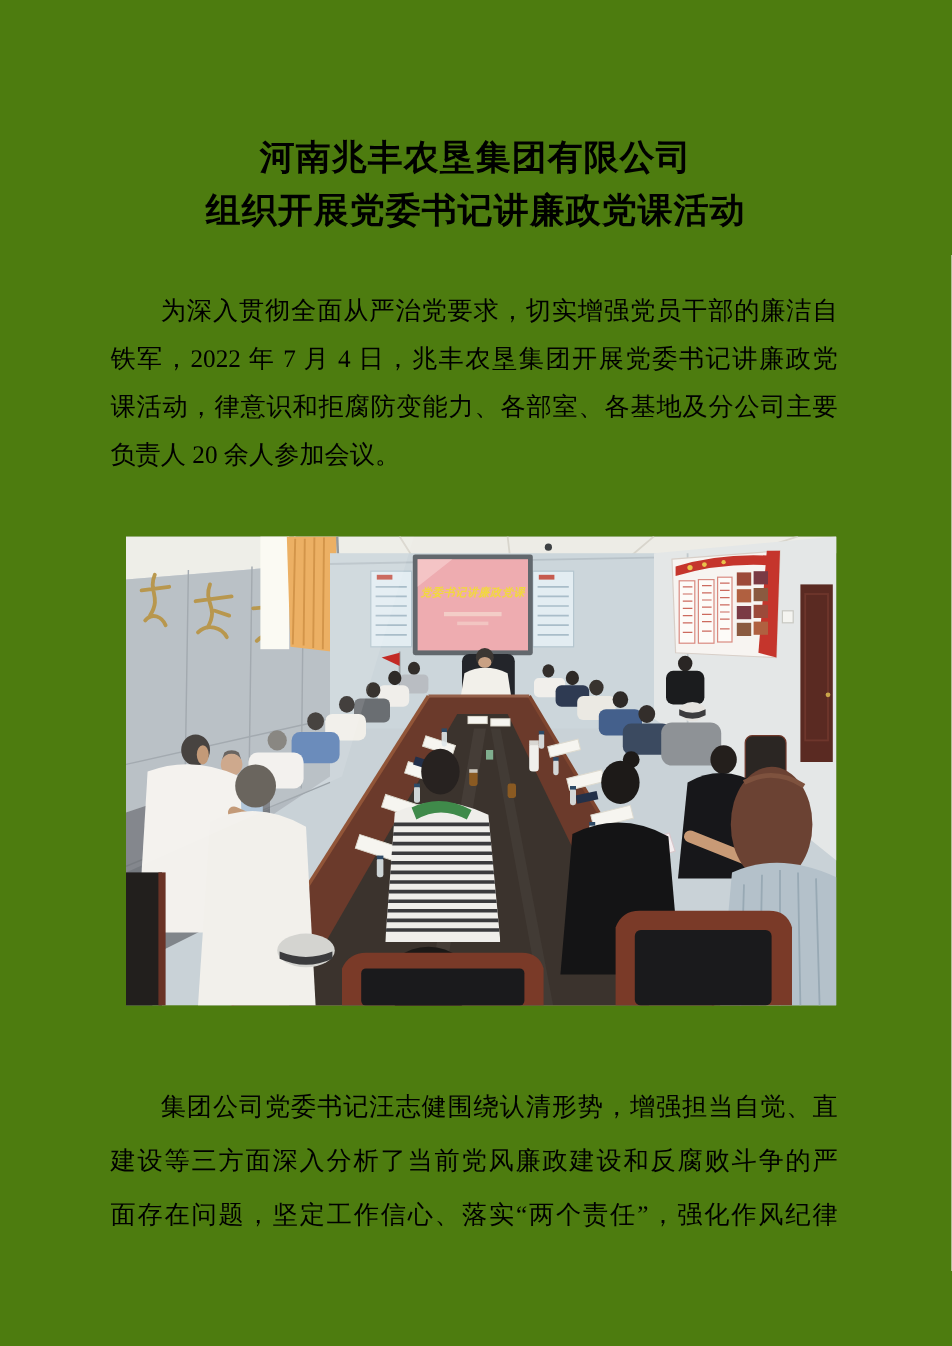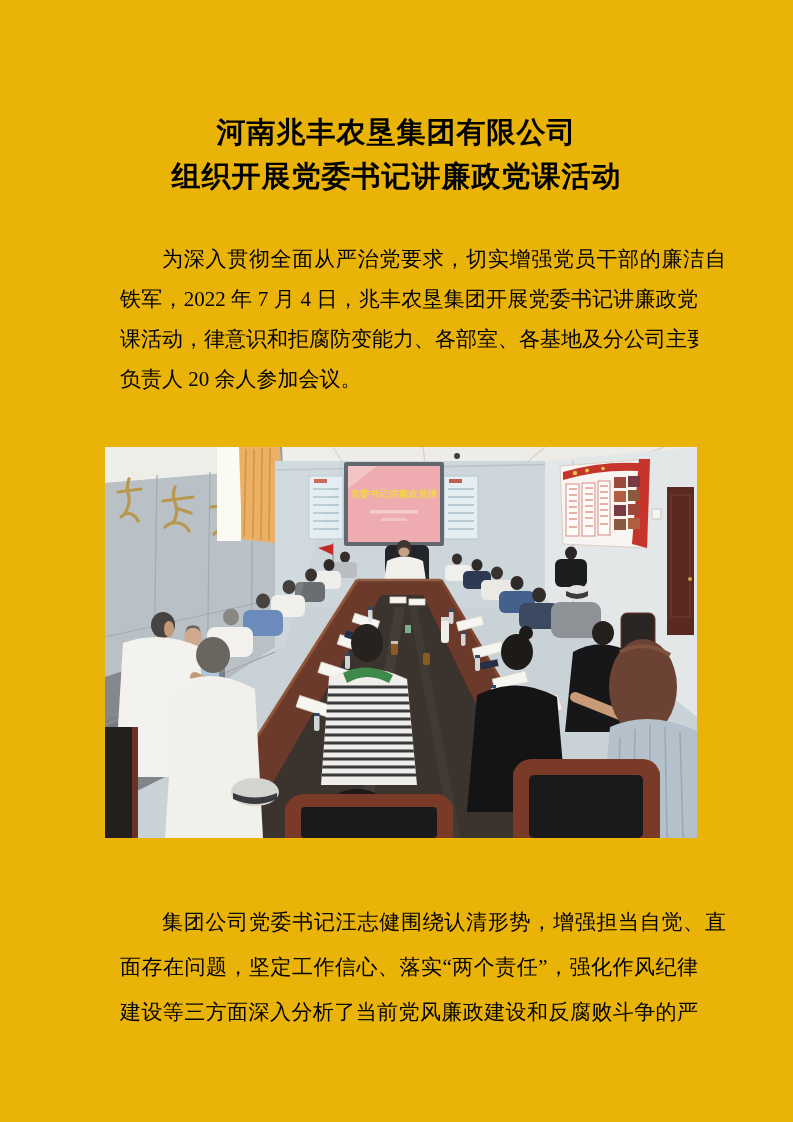--- a/index.html
+++ b/index.html
@@ -1,19 +1,19 @@
 <!DOCTYPE html>
 <html><head>
 <meta charset="utf-8">
 <style>
   html,body{margin:0;padding:0;background:#ffffff;}
   .page{
     position:relative;
     width:793px;height:1122px;
-    background:#eab308;
+    background:#4d7c0f;
     overflow:hidden;
     font-family:"Liberation Serif","DejaVu Serif",serif;
     color:#000;
   }
   .doc-title{
     position:absolute;top:110px;left:0;right:0;
     text-align:center;
     font-weight:bold;
     font-size:29px;line-height:44px;
     letter-spacing:1px;
@@ -21,30 +21,29 @@
   .para{
     position:absolute;left:92px;width:606px;
     font-size:21px;
   }
   .para .line{
     text-align:justify;
     text-align-last:justify;
     text-justify:inter-character;
     overflow:hidden;
     white-space:nowrap;
-    margin-left:28px;
   }
   .p1{top:239px;}
   .p1 .line{height:40px;line-height:40px;}
   .p2{top:900px;}
   .p2 .line{height:45px;line-height:45px;}
   .line.start{padding-left:42px;width:564px;}
   .line.end{text-align-last:left;}
   .photo{
-    position:absolute;left:105px;top:447px;width:504px;height:391px;
+    position:absolute;left:105px;top:447px;width:504px;height:391px;font-style:italic;
   }
   .photo svg{display:block;}
 </style>
 </head>
 <body>
 
 <div class="page">
 
   <div class="doc-title">
     <div>河南兆丰农垦集团有限公司</div>
@@ -343,17 +342,17 @@
         </g>
       </g>
 
       <path d="M0,0 L240,0 L180,200 L0,280 Z" fill="#ffffff" opacity="0.10"></path>
       </g>
     </svg>
   </div>
 
   <div class="para p2">
     <div class="line start">集团公司党委书记汪志健围绕认清形势，增强担当自觉、直</div>
+    <div class="line">建设等三方面深入分析了当前党风廉政建设和反腐败斗争的严</div>
     <div class="line">面存在问题，坚定工作信心、落实“两个责任”，强化作风纪律</div>
-    <div class="line">建设等三方面深入分析了当前党风廉政建设和反腐败斗争的严</div>
   </div>
 
 </div>
 
 </body></html>

